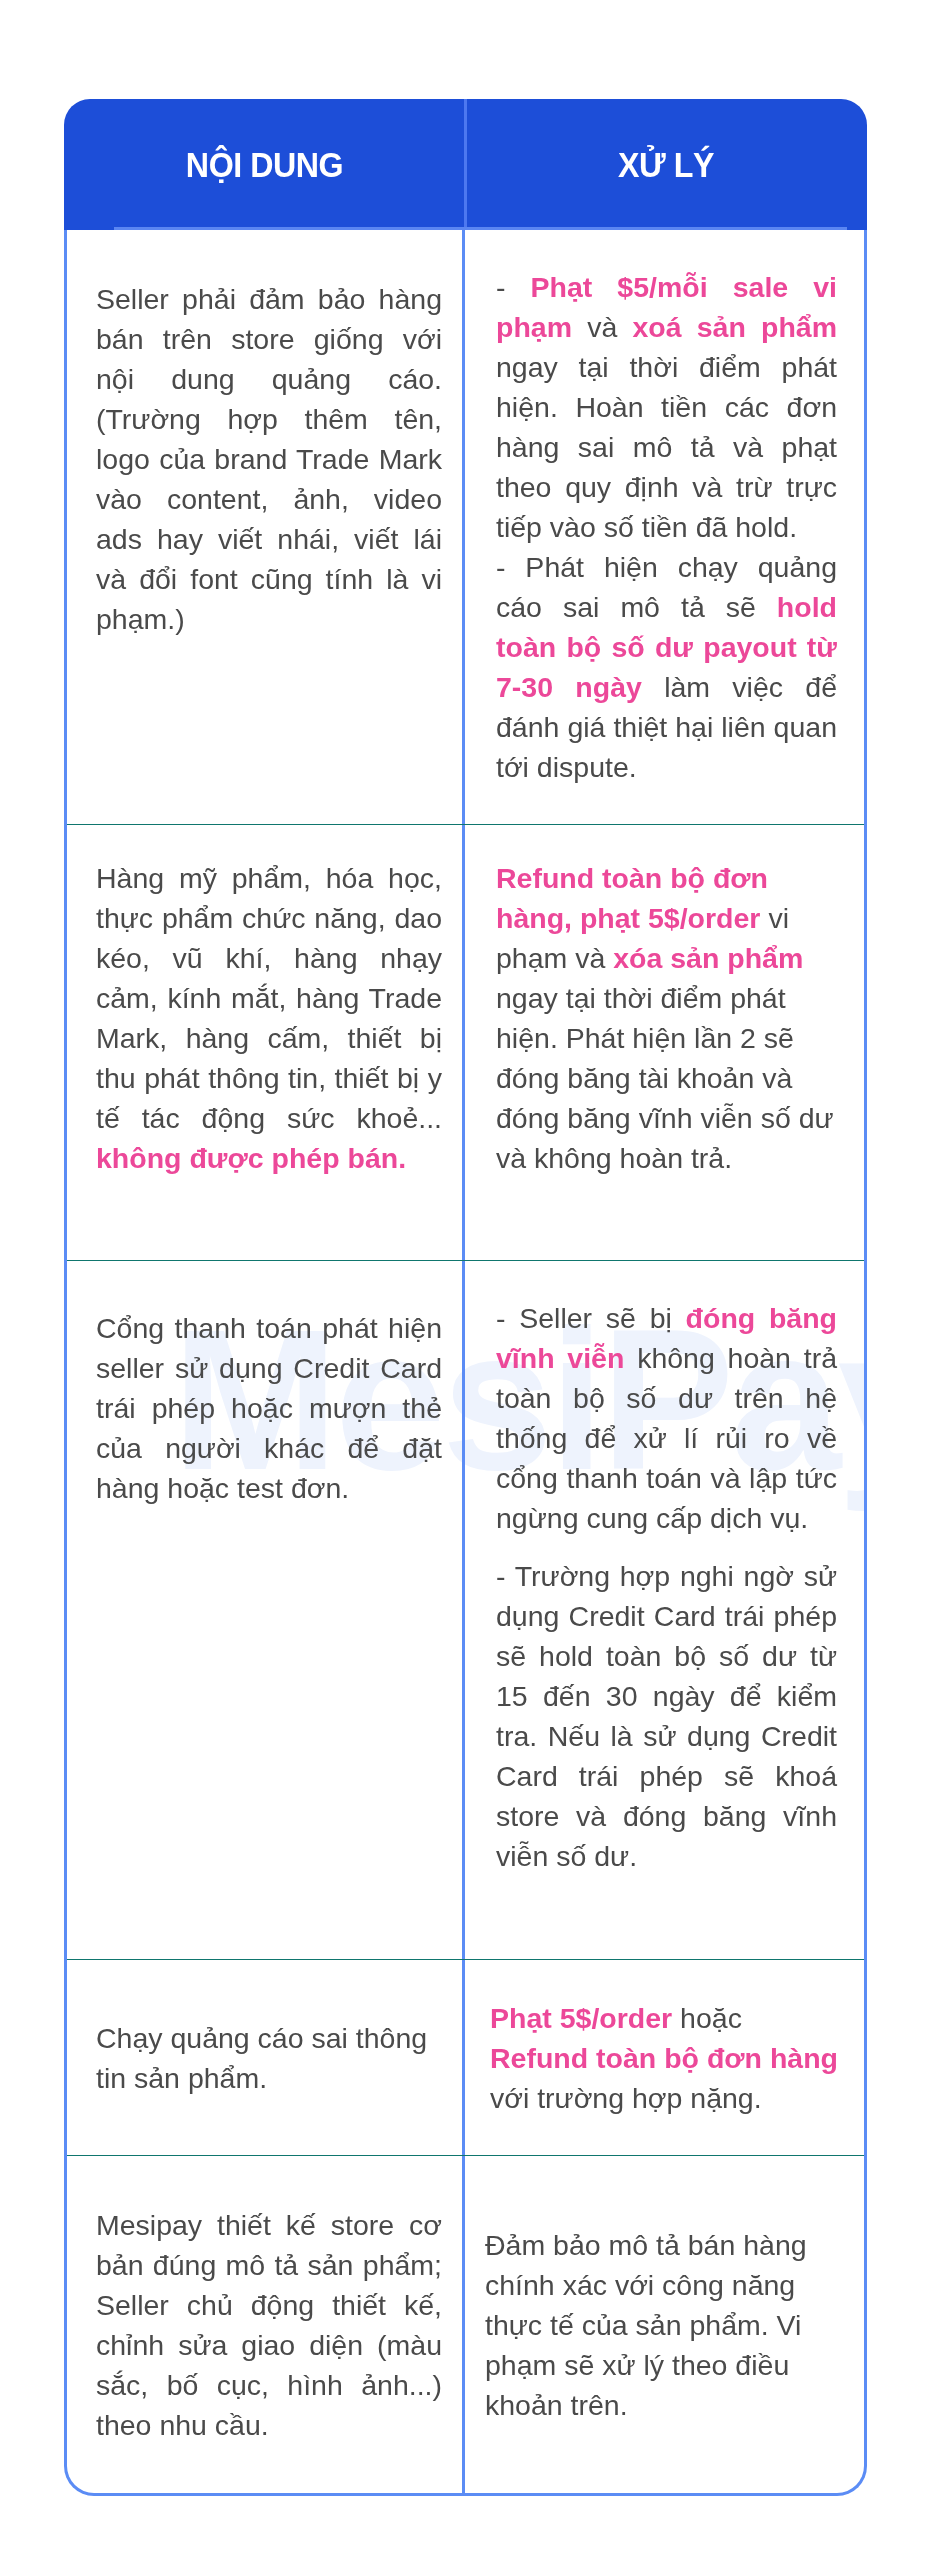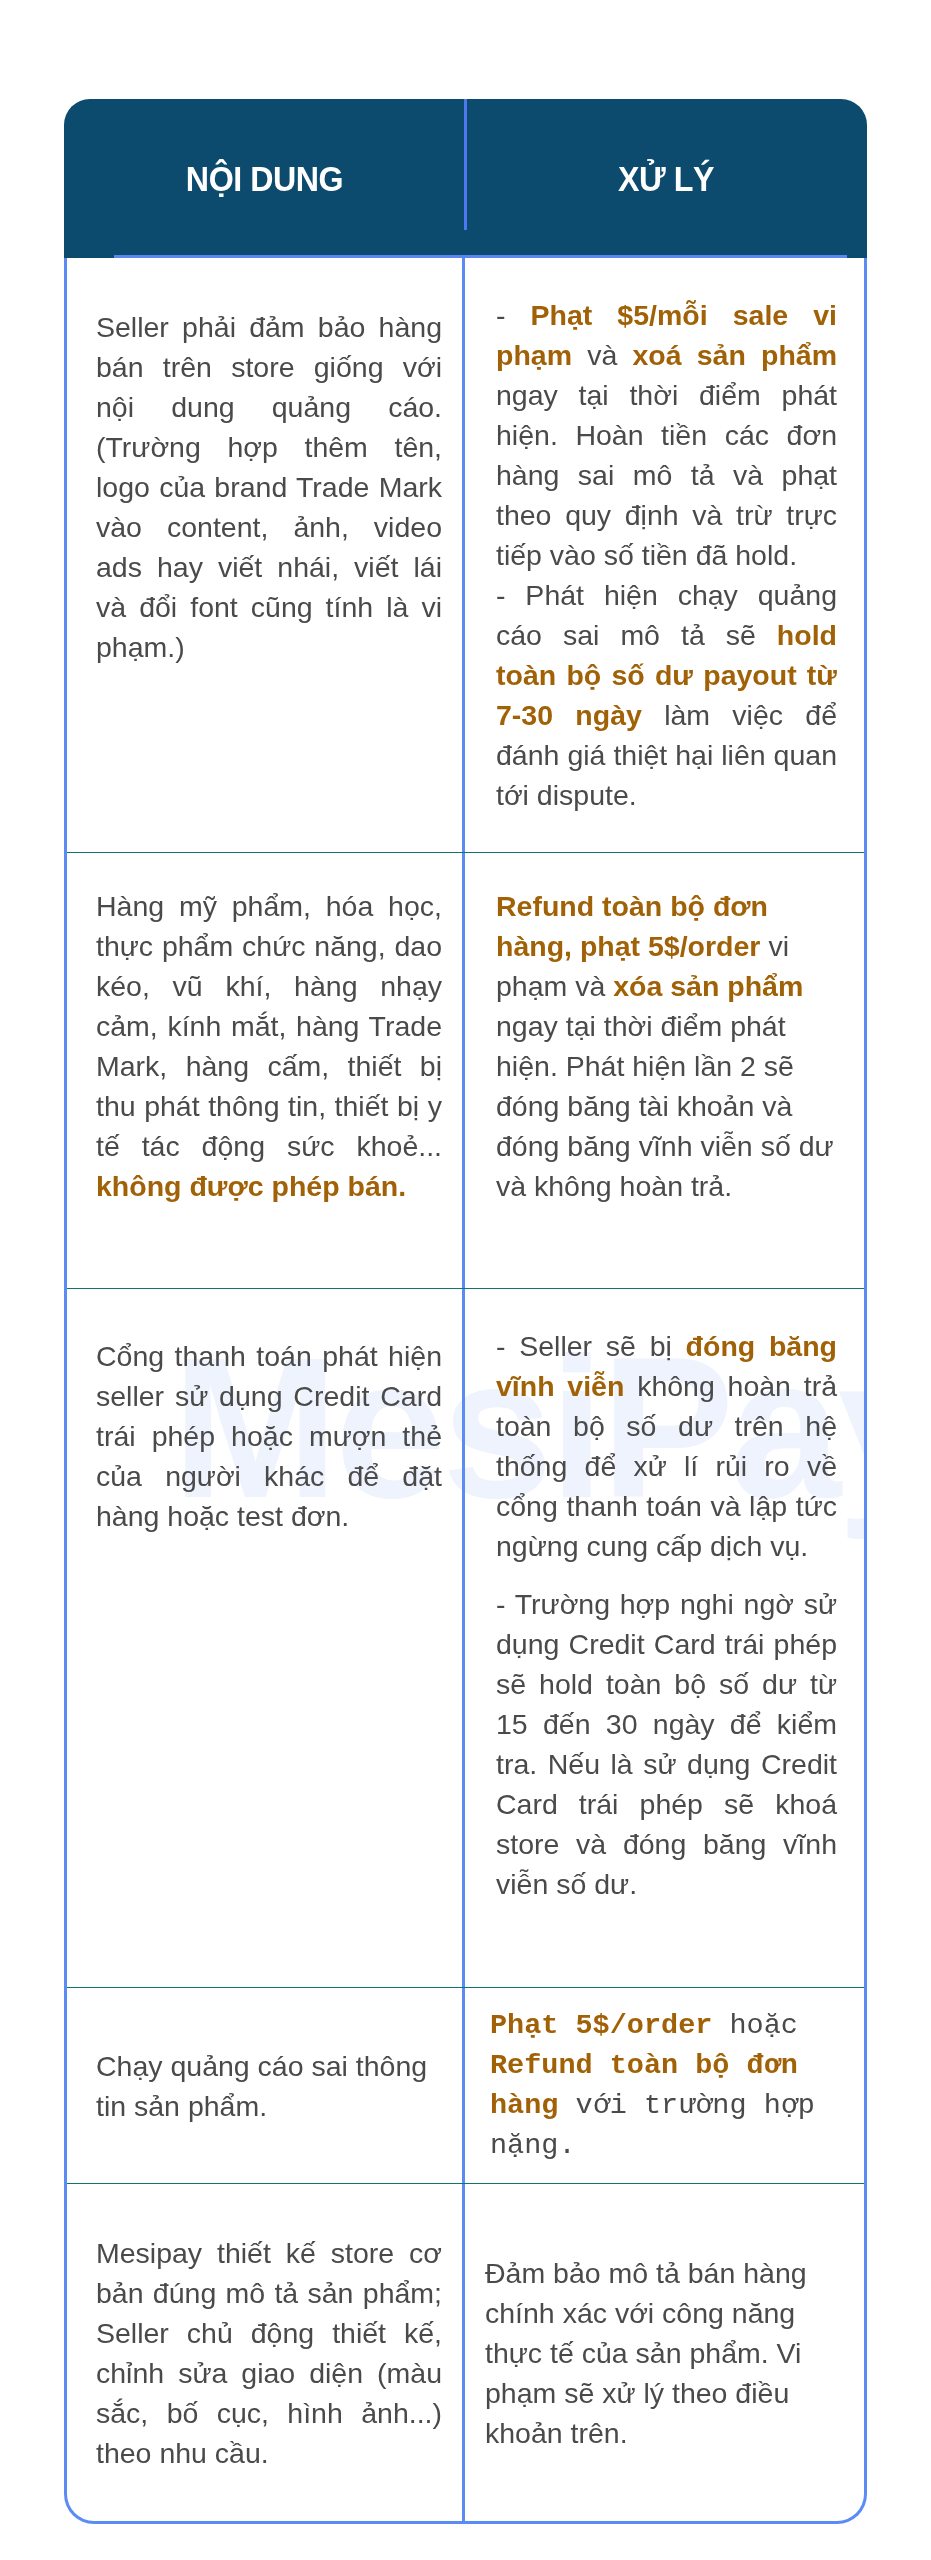--- a/index.html
+++ b/index.html
@@ -1,48 +1,48 @@
 <!DOCTYPE html>
 <html><head>
 <meta charset="utf-8">
 <style>
   html, body { margin:0; padding:0; background:#ffffff; }
   body { width:931px; height:2560px; position:relative; overflow:hidden;
          font-family:"Liberation Sans", "DejaVu Sans", sans-serif; }
   .table { position:absolute; left:64px; top:99px; width:803px; }
-  .header { position:relative; height:159px; background:#0c4a6e;
+  .header { position:relative; height:131px; background:#1d4ed8;
             border-radius:26px 26px 0 0; display:flex; }
   .header .hcell { position:relative; display:flex; align-items:center; justify-content:center;
                    color:#ffffff; font-weight:bold; font-size:35px; letter-spacing:-0.5px;
                    transform:scaleX(0.92); }
   .header .hcell.left { width:401px; }
   .header .hcell.right { width:402px; }
   .header .hdivider { position:absolute; left:400px; top:0; width:3px; height:131px; background:#4d78f0; }
   .header .hline { position:absolute; left:50px; right:20px; bottom:0; height:3px; background:#5b86f2; }
   .body { position:relative; border:3px solid #5b8cf5; border-top:none;
           border-radius:0 0 30px 30px; overflow:hidden; background:#ffffff; }
   .watermark { position:absolute; left:105px; top:1055px; font-size:200px; font-weight:bold;
                color:#eef3fd; letter-spacing:-4px; z-index:0; white-space:nowrap; }
   .row { position:relative; display:flex; border-top:1px solid #0f766e; z-index:1; }
   .row:first-child { border-top:3px solid #5b8cf5; }
   .cell { box-sizing:border-box; font-size:28.5px; line-height:40px; color:#4a4a4a; display:flex; align-items:center; }
   .cell.left { width:398px; padding:0 20px 0 29px; text-align:justify; border-right:3px solid #5b8cf5; }
   .cell.right { width:399px; padding:0 27px 0 31px; text-align:justify; }
   .cell .txt { width:100%; }
-  .b { color:#a16207; font-weight:bold; }
+  .b { color:#ec4899; font-weight:bold; }
   .para + .para { margin-top:14px; }
   .left-align { text-align:left !important; }
   .r1 { height:594px; } .r2 { height:435px; } .r3 { height:698px; } .r4 { height:195px; } .r5 { height:337px; }
   .r1 .cell.left { align-items:flex-start; padding-top:49px; }
   .r1 .cell.right { align-items:flex-start; padding-top:37px; }
   .r2 .cell.left { align-items:flex-start; padding-top:33px; }
   .r2 .cell.right { align-items:flex-start; padding-top:33px; }
   .r3 .cell.left { align-items:flex-start; padding-top:47px;justify-content:center; }
   .r3 .cell.right { align-items:flex-start; padding-top:37px; }
-  .r4 .cell.right { padding-left:25px; padding-right:24px;font-family:Liberation Mono, monospace; }
+  .r4 .cell.right { padding-left:25px; padding-right:24px; }
   .r5 .cell.right { padding-left:20px; }
 </style>
 </head>
 <body>
 
 <div class="table">
   <div class="header">
     <div class="hcell left">NỘI DUNG</div>
     <div class="hcell right">XỬ LÝ</div>
     <div class="hdivider"></div>

